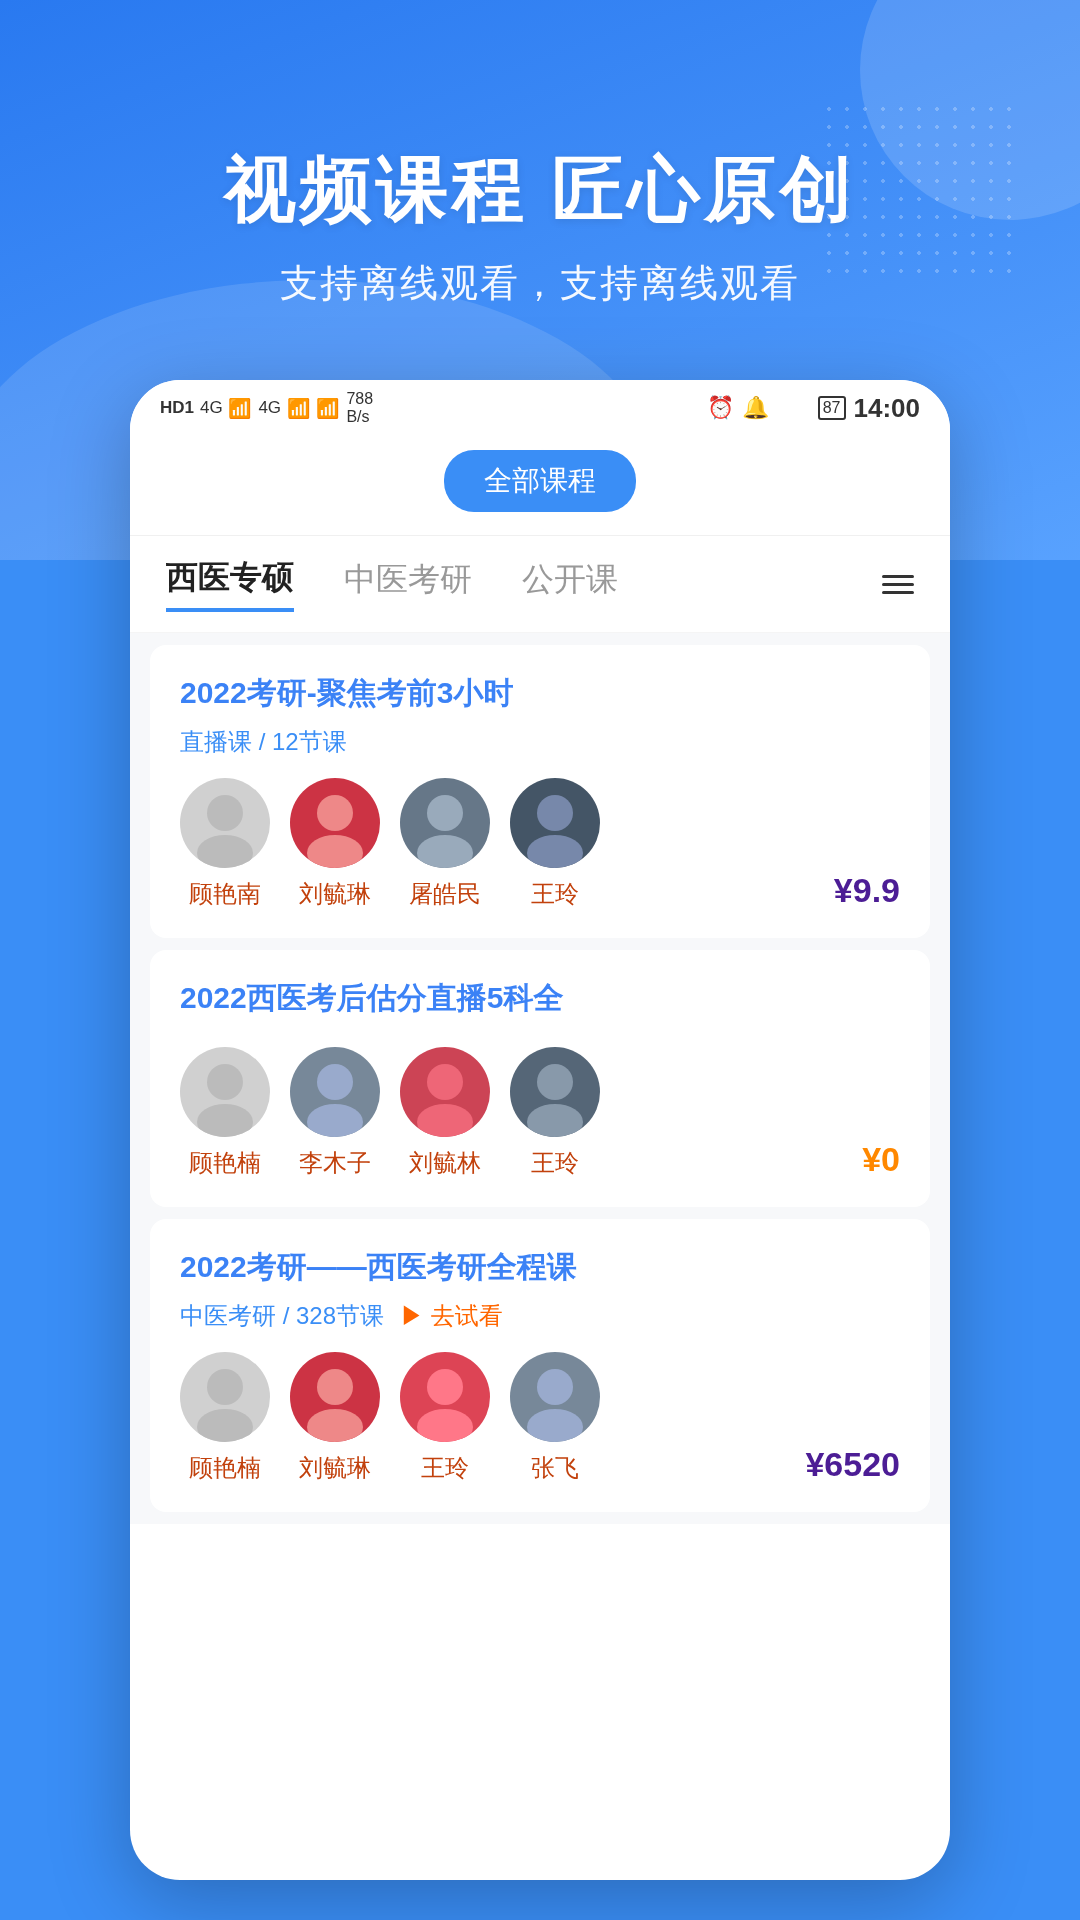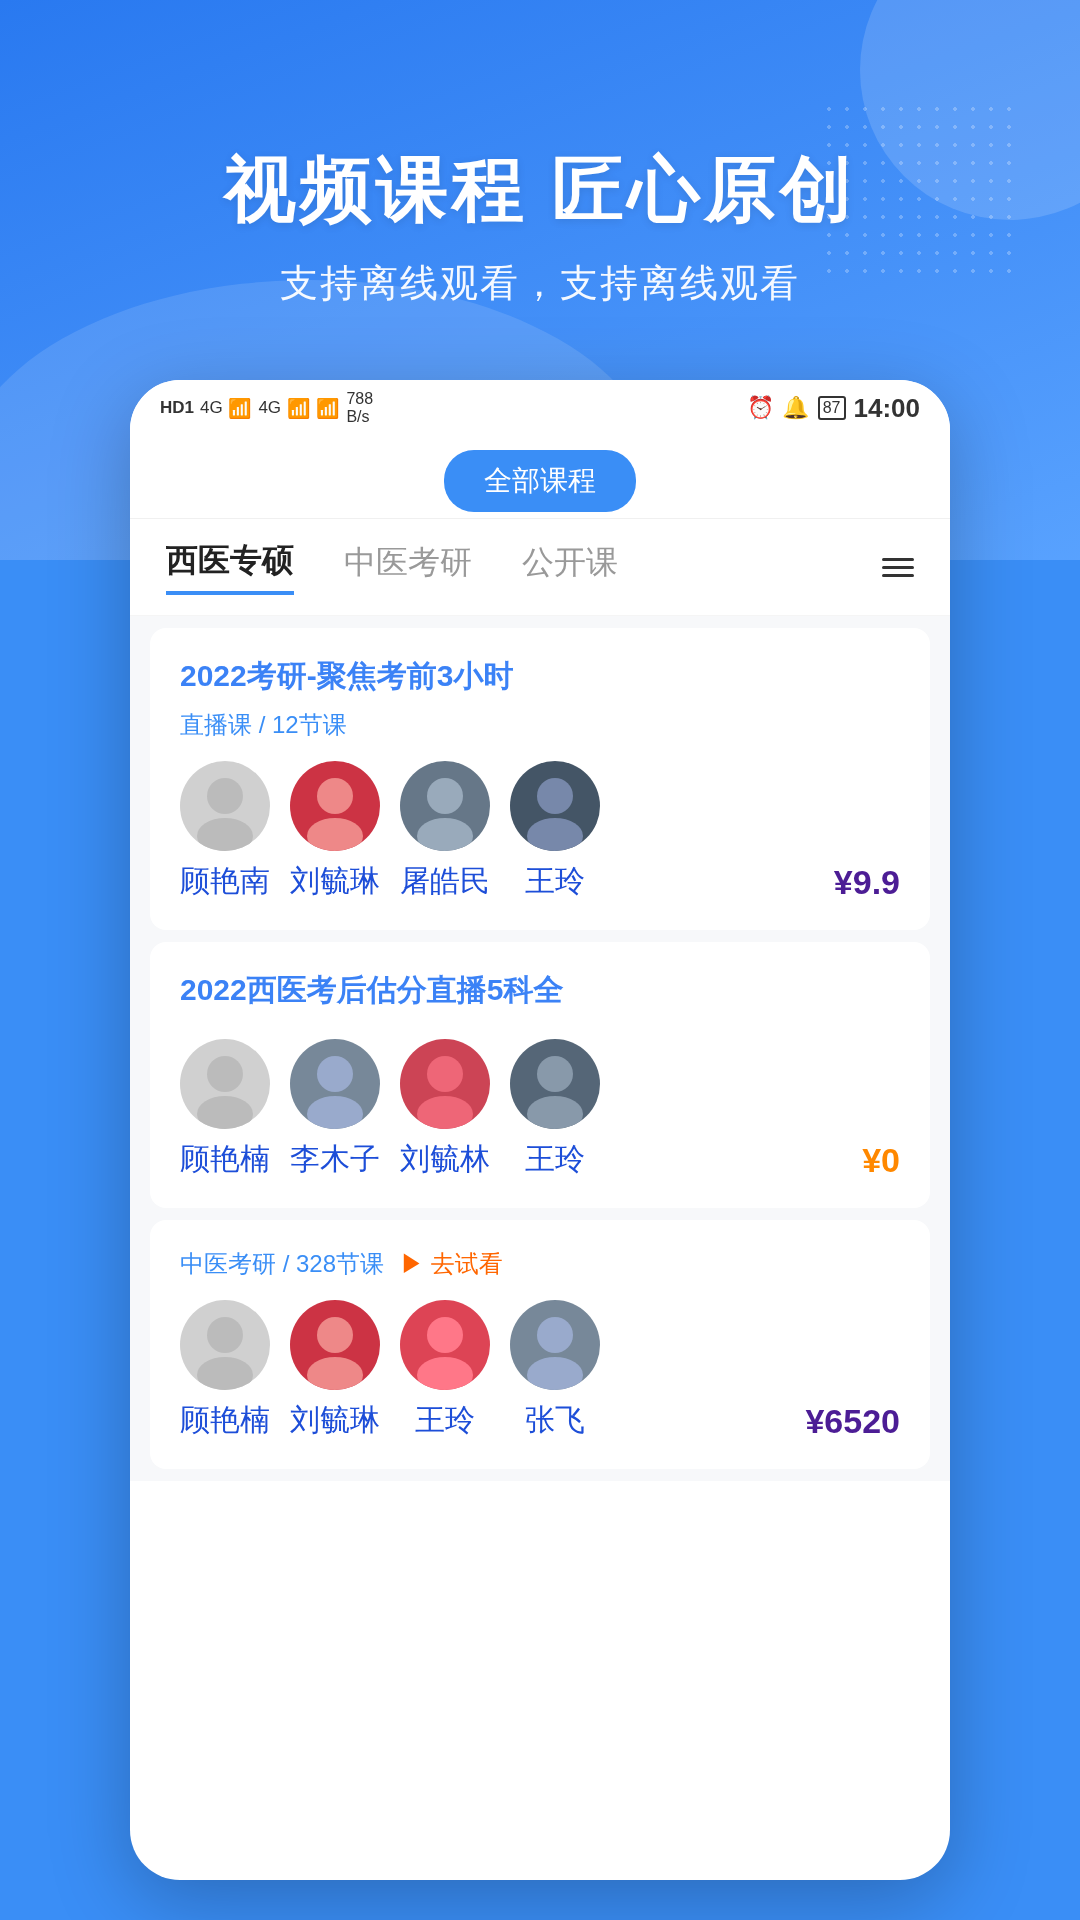--- a/index.html
+++ b/index.html
@@ -117,29 +117,30 @@
       font-weight: 500;
     }
     .battery-icon {
       display: inline-flex;
       align-items: center;
       border: 2px solid #333;
       border-radius: 3px;
       padding: 1px 3px;
       font-size: 16px;
       gap: 2px;
+      margin-left: 40px;
     }
 
     
     .tab-bar {
       display: flex;
       align-items: center;
       justify-content: center;
       gap: 10px;
-      padding: 14px 0 6px;
+      padding: 14px 0 23px;
       background: white;
       border-bottom: 1px solid #f0f0f0;
     }
     .tab-btn {
       padding: 12px 40px;
       border-radius: 30px;
       font-size: 28px;
       font-weight: 500;
       border: none;
       cursor: pointer;
@@ -254,22 +255,22 @@
       height: 90px;
       border-radius: 50%;
       background: #dde;
       overflow: hidden;
       display: flex;
       align-items: center;
       justify-content: center;
       font-size: 36px;
     }
     .teacher-name {
-      font-size: 30px;
-      color: #1d4ed8;
+      font-size: 24px;
+      color: #c2410c;
       white-space: nowrap;
     }
     .course-price {
       margin-left: auto;
       font-size: 34px;
       font-weight: 700;
       color: #4c1d95;
       align-self: flex-end;
     }
     .course-price.free {
@@ -414,20 +415,21 @@
                 <ellipse cx="45" cy="75" rx="28" ry="18" fill="#8899aa"></ellipse>
               </svg>
           </div>
           <span class="teacher-name">王玲</span>
         </div>
         <div class="course-price free">¥0</div>
       </div>
     </div>
 
     <div class="course-item">
+      <div class="course-title">2022考研——西医考研全程课</div>
       <div class="course-meta">
         <span>中医考研 / 328节课</span>
         <span class="try-btn">▶ 去试看</span>
       </div>
       <div class="teachers-row">
         <div class="teacher-item">
           <div class="teacher-avatar" style="background:#d0d0d0;">
             <svg width="90" height="90" viewBox="0 0 90 90">
                 <circle cx="45" cy="35" r="18" fill="#bbb"></circle>
                 <ellipse cx="45" cy="75" rx="28" ry="18" fill="#bbb"></ellipse>

